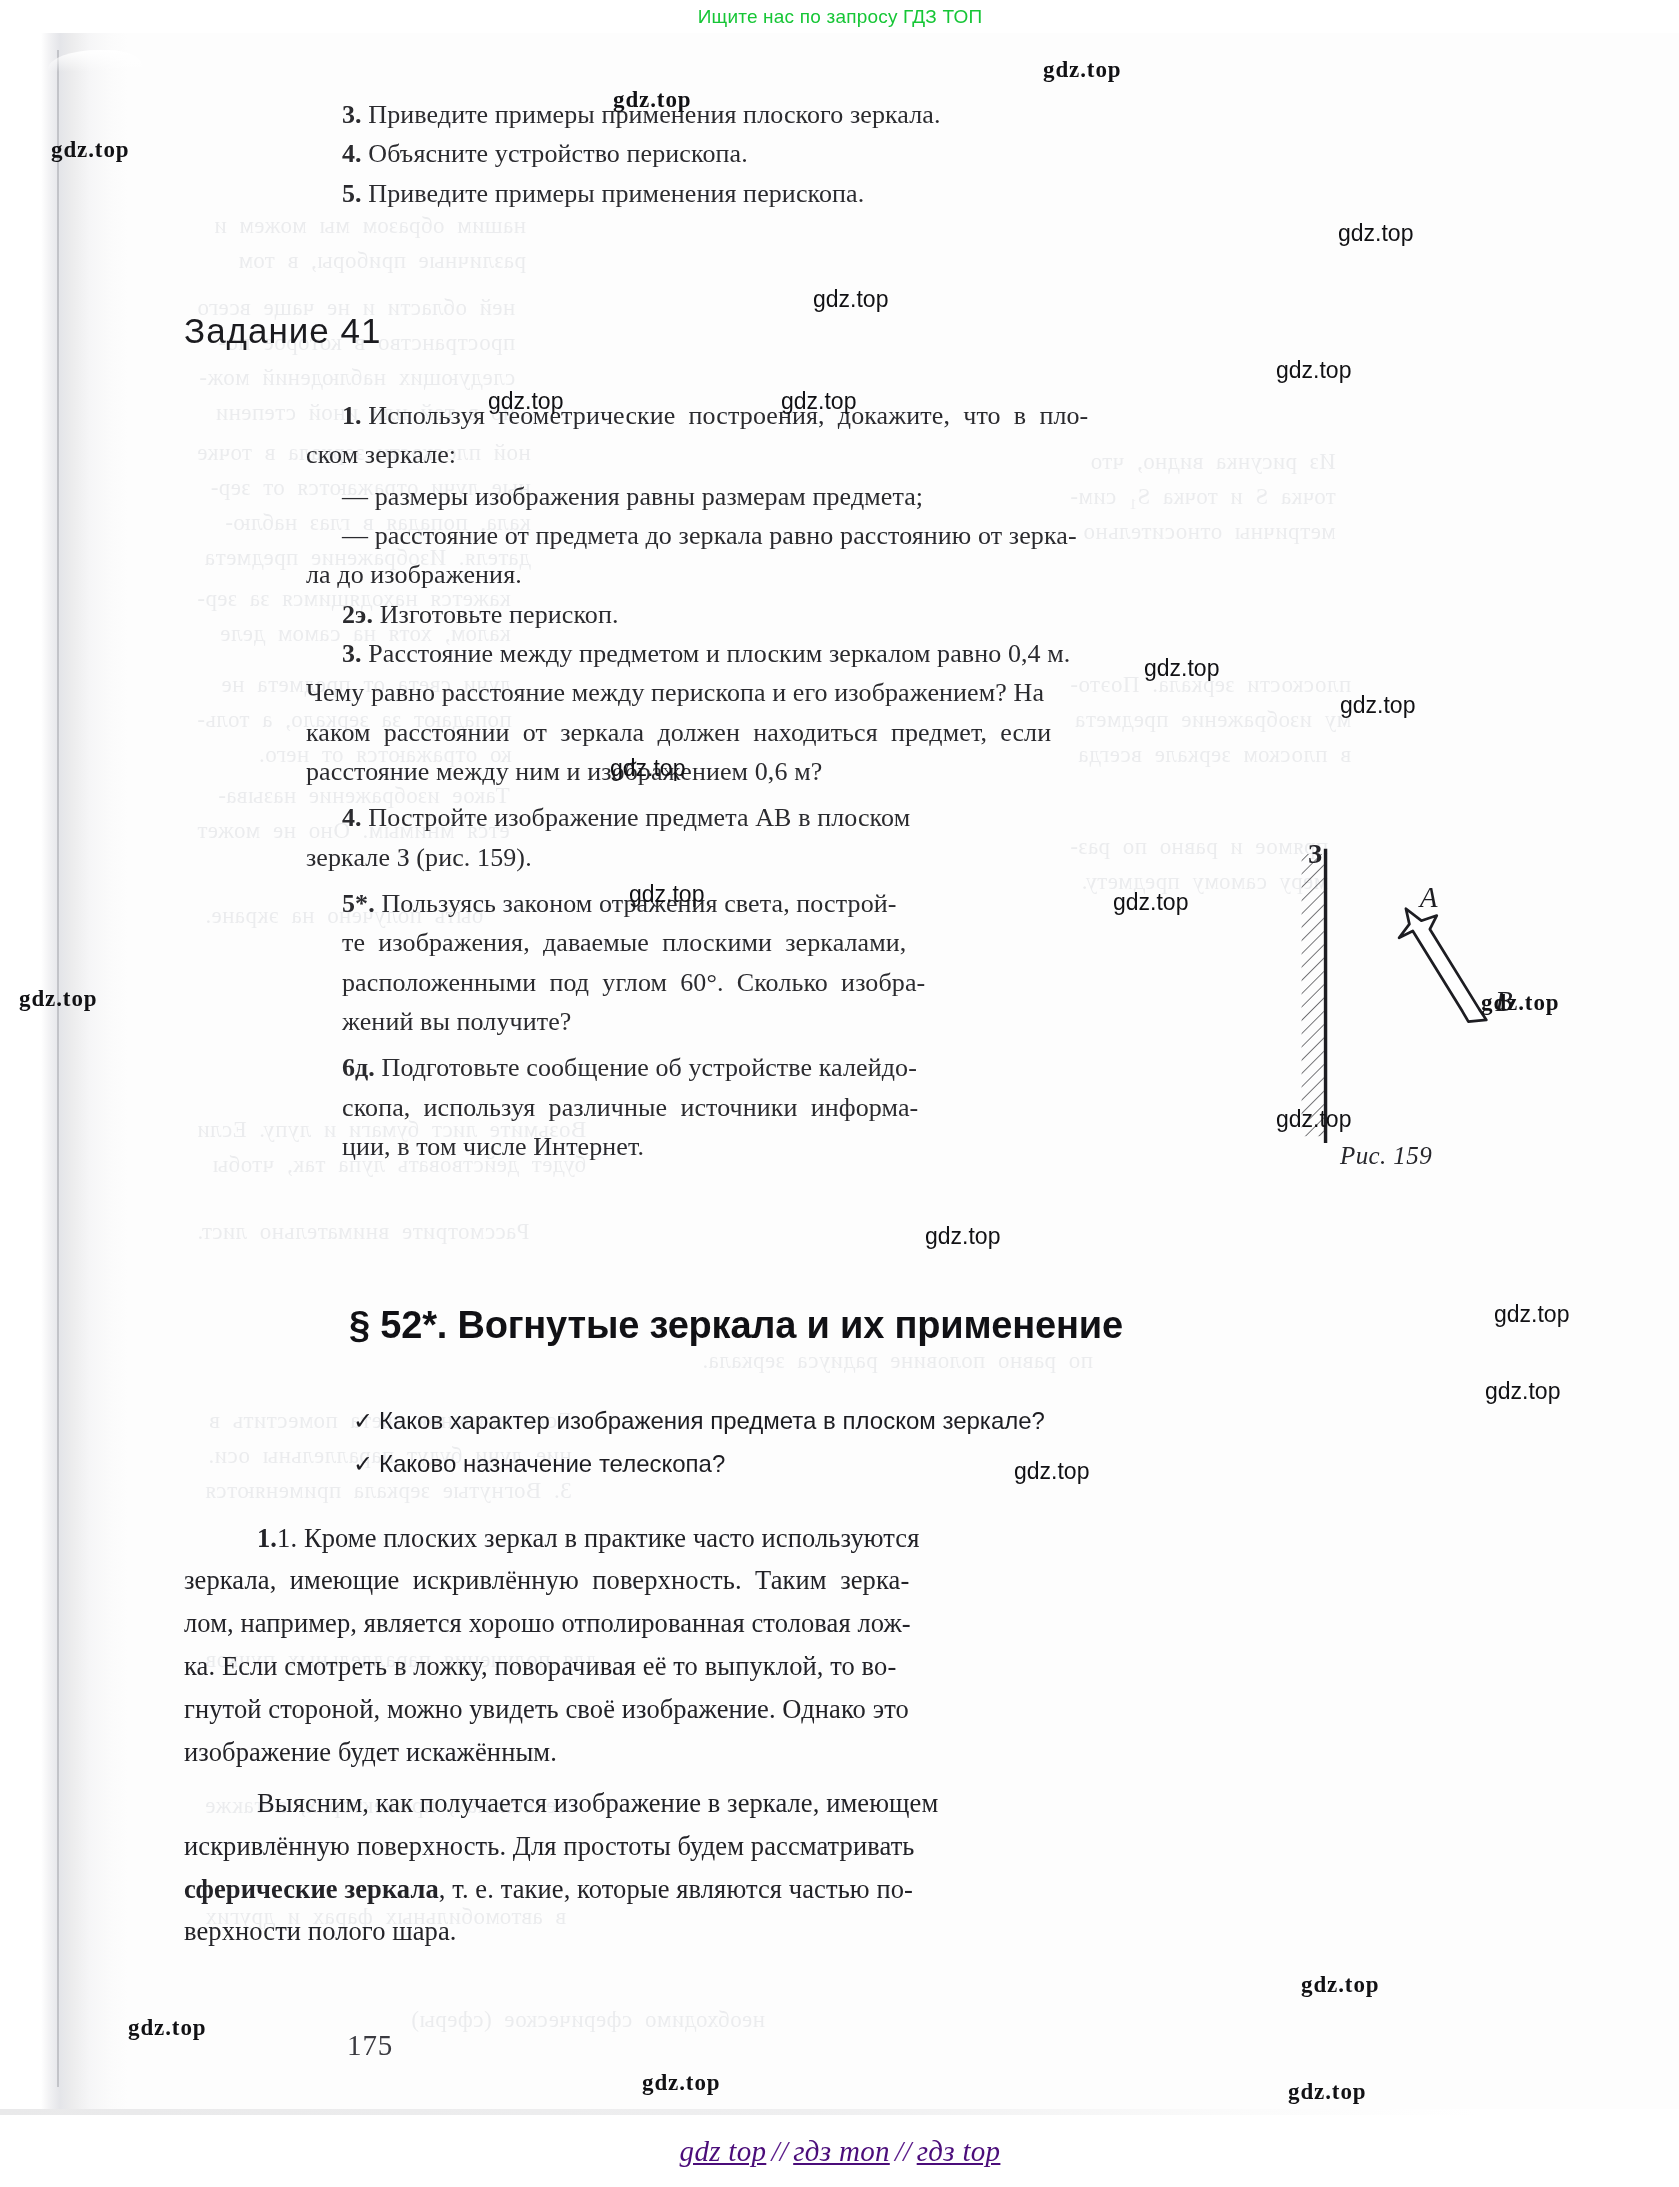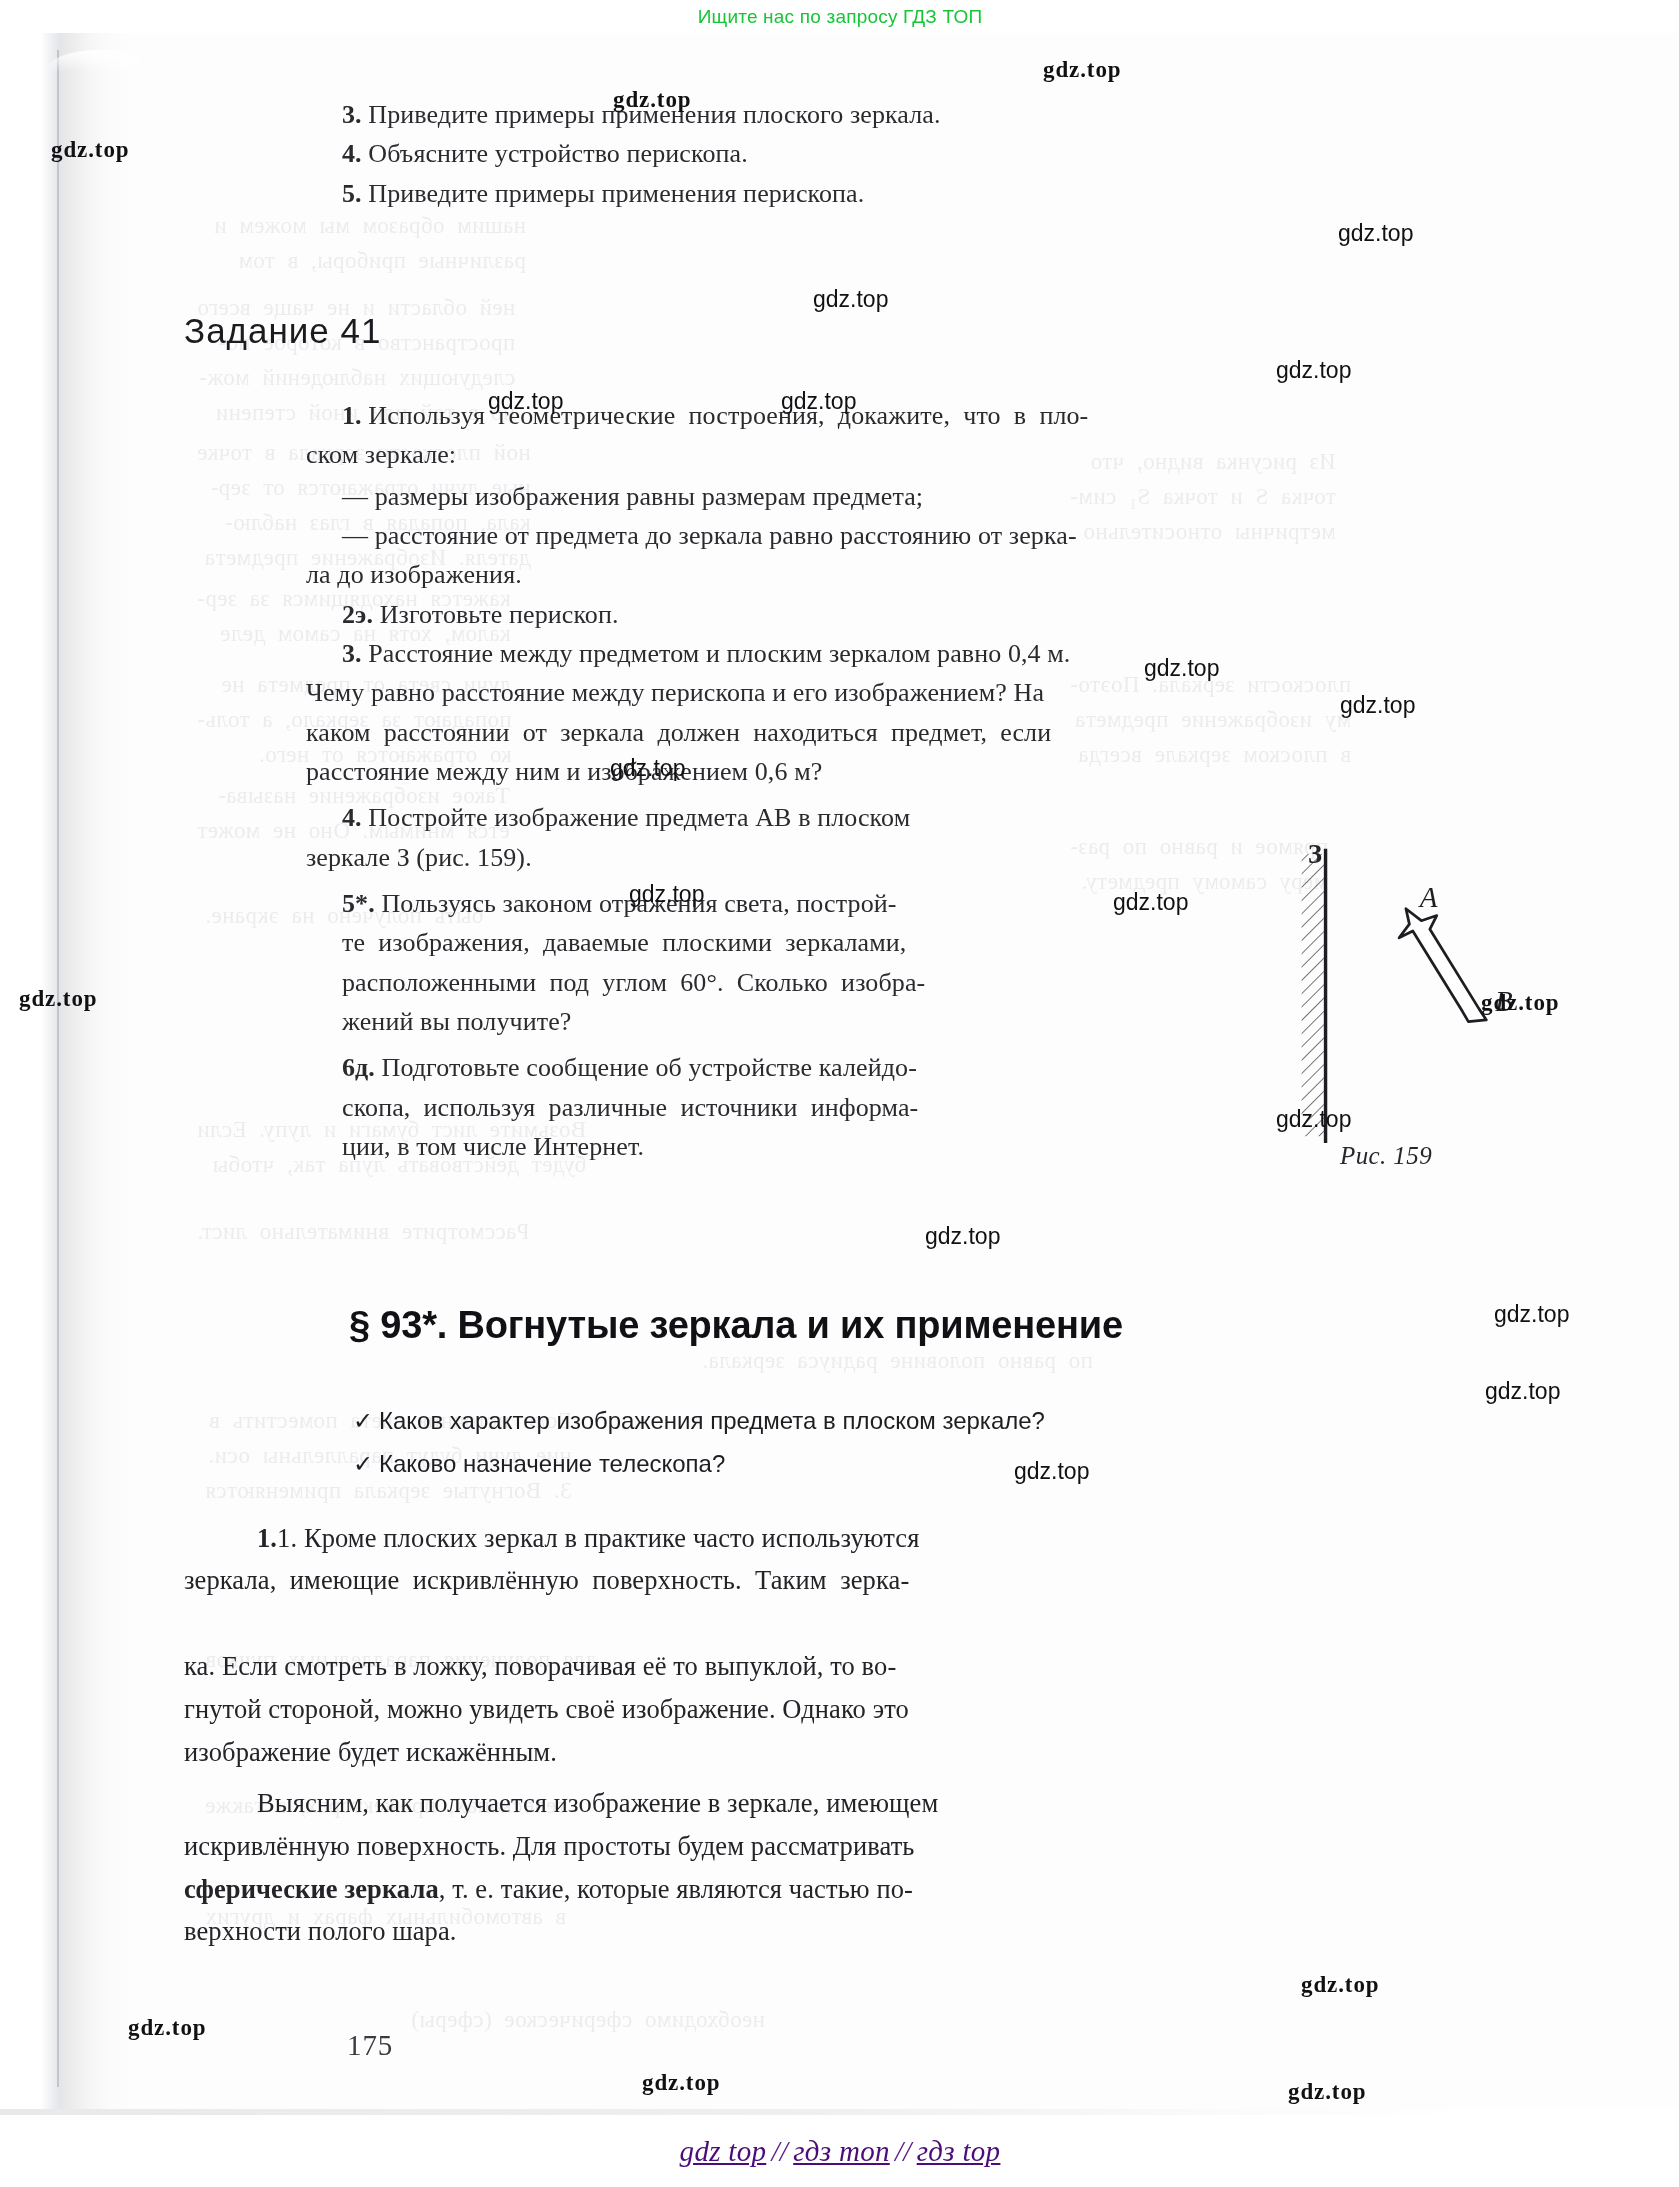--- a/index.html
+++ b/index.html
@@ -317,27 +317,28 @@
 
       <g fill="#ffffff" stroke="#1d1d22" stroke-width="3.2" stroke-linejoin="round">
         <path d="M 205 210 L 198 198 L 140 104 L 124 112 L 136 96 L 132 78
                  L 150 92 L 168 86 L 160 102 L 218 196 L 226 208 Z"></path>
       </g>
       <text x="148" y="76" font-family="Liberation Serif, serif" font-size="34" font-style="italic" fill="#1d1d22">A</text>
       <text x="236" y="198" font-family="Liberation Serif, serif" font-size="34" font-style="italic" fill="#1d1d22">B</text>
     </svg>
     <div id="figure-caption">Рис. 159</div>
 
-    <div id="section-heading">§ 93*. Вогнутые зеркала и их применение</div>
+    <div id="section-heading">§ 52*. Вогнутые зеркала и их применение</div>
 
     <div class="check-line" style="left:353px; top:1374px;"><span class="check-mark">✓</span><span>Каков характер изображения предмета в плоском зеркале?</span></div>
     <div class="check-line" style="left:353px; top:1417px;"><span class="check-mark">✓</span><span>Каково назначение телескопа?</span></div>
 
     <div class="para-line" style="left:257px; top:1490px;"><span class="b" style="font-weight:bold">1.</span><span>1. Кроме плоских зеркал в практике часто используются</span></div>
     <div class="para-line" style="left:184px; top:1532px;">зеркала,  имеющие  искривлённую  поверхность.  Таким  зерка-</div>
+    <div class="para-line" style="left:184px; top:1575px;">лом, например, является хорошо отполированная столовая лож-</div>
     <div class="para-line" style="left:184px; top:1661px;">гнутой стороной, можно увидеть своё изображение. Однако это</div>
     <div class="para-line" style="left:184px; top:1618px;">ка. Если смотреть в ложку, поворачивая её то выпуклой, то во-</div>
     <div class="para-line" style="left:184px; top:1704px;">изображение будет искажённым.</div>
 
     <div class="para-line" style="left:257px; top:1755px;">Выясним, как получается изображение в зеркале, имеющем</div>
     <div class="para-line" style="left:184px; top:1798px;">искривлённую поверхность. Для простоты будем рассматривать</div>
     <div class="para-line" style="left:184px; top:1841px;"><span class="b">сферические зеркала</span><span>, т. е. такие, которые являются частью по-</span></div>
     <div class="para-line" style="left:184px; top:1883px;">верхности полого шара.</div>
 
     <div id="page-number">175</div>

